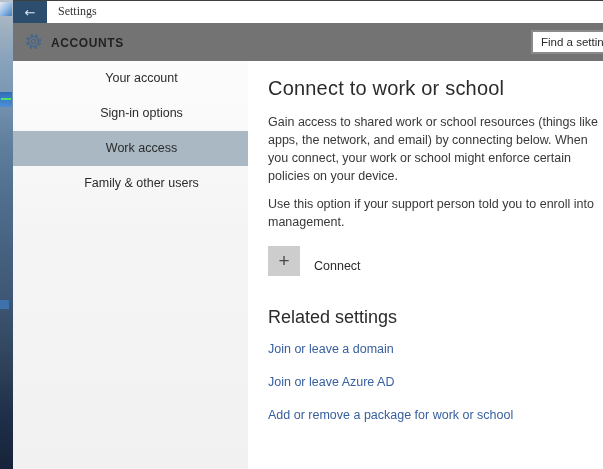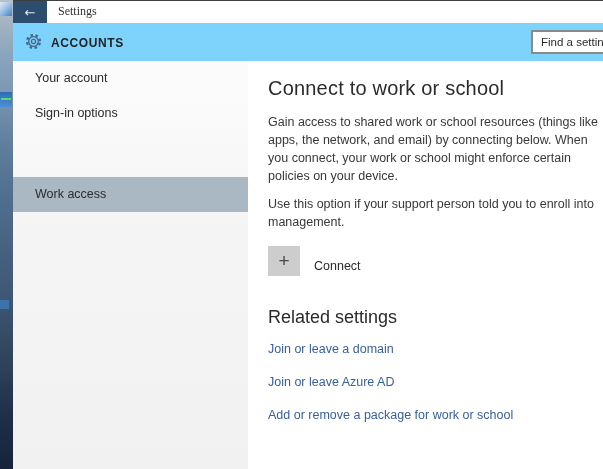--- a/index.html
+++ b/index.html
@@ -43,46 +43,47 @@
   
   .titlebar { height: 22px; display: flex; align-items: stretch; background: #fff; }
   .back-button {
     width: 34px; height: 22px; border: none; cursor: pointer;
     display: flex; align-items: center; justify-content: center;
     font-size: 13px; color: #dde5ee; font-family: "DejaVu Sans", sans-serif;
   }
   .titlebar-title { font-size: 12px; color: #333; line-height: 21px; margin-left: 11px; font-family: Liberation Serif, serif; }
 
   
-  .app-header { position: relative; height: 38px; background: #7dd3fc; }
+  .app-header { position: relative; height: 38px; background: #737373; }
   .gear-wrap { position: absolute; left: 11px; top: 9px; width: 19px; height: 19px; }
   .section-title {
     position: absolute; left: 38px; top: 0; height: 38px; line-height: 40px;
     font-size: 12px; font-weight: bold; letter-spacing: .6px; color: #222;
   }
   .search-box {
     position: absolute; left: 518px; top: 7px; width: 92px; height: 24px;
     border: 2px solid #8a8a8a; background: #fff;
     font-size: 11.5px; color: #2b2b2b; padding: 0 0 0 8px;
     font-family: "Liberation Sans", "DejaVu Sans", sans-serif;
     outline: none;
   }
   .search-box::placeholder { color: #2b2b2b; opacity: 1; }
 
   
   .body-row { display: flex; height: 409px; }
   .sidebar {
     width: 235px; flex: none;
     background: linear-gradient(180deg, #fcfcfc 0%, #f4f4f4 45%, #f1f1f1 100%);
+    text-align: center;
   }
   .nav-item {
     height: 35px; line-height: 35px; padding-left: 22px;
     font-size: 12.5px; color: #2b2b2b; cursor: pointer;
   }
-  .nav-item.selected { background: #a9b8c2; margin-top: 46px; }
+  .nav-item.selected { background: #a9b8c2; }
 
   .content { flex: 1; background: #fff; padding: 16px 0 0 20px; }
   .page-heading { font-size: 20px; font-weight: 300; color: #2b2b2b; letter-spacing: .2px; }
   .content p { width: 342px; font-size: 12.5px; line-height: 18px; color: #383838; }
   .para-1 { margin-top: 13px; }
   .para-2 { margin-top: 10px; }
 
   .connect-row { margin-top: 15px; display: flex; align-items: flex-start; }
   .connect-button {
     width: 32px; height: 30px; background: #cdcdcd; border: none; cursor: pointer;
@@ -126,20 +127,21 @@
     <span class="section-title">ACCOUNTS</span>
     <input class="search-box" type="text" placeholder="Find a setting" style="">
   </div>
 
   <div class="body-row">
 
     <nav class="sidebar">
       <div class="nav-item">Your account</div>
       <div class="nav-item">Sign-in options</div>
       <div class="nav-item selected">Work access</div>
+      <div class="nav-item">Family &amp; other users</div>
     </nav>
 
     <main class="content">
       <h1 class="page-heading">Connect to work or school</h1>
 
       <p class="para-1">Gain access to shared work or school resources (things like apps, the network, and email) by connecting below. When you connect, your work or school might enforce certain policies on your device.</p>
       <p class="para-2">Use this option if your support person told you to enroll into management.</p>
 
       <div class="connect-row">
         <button class="connect-button">

